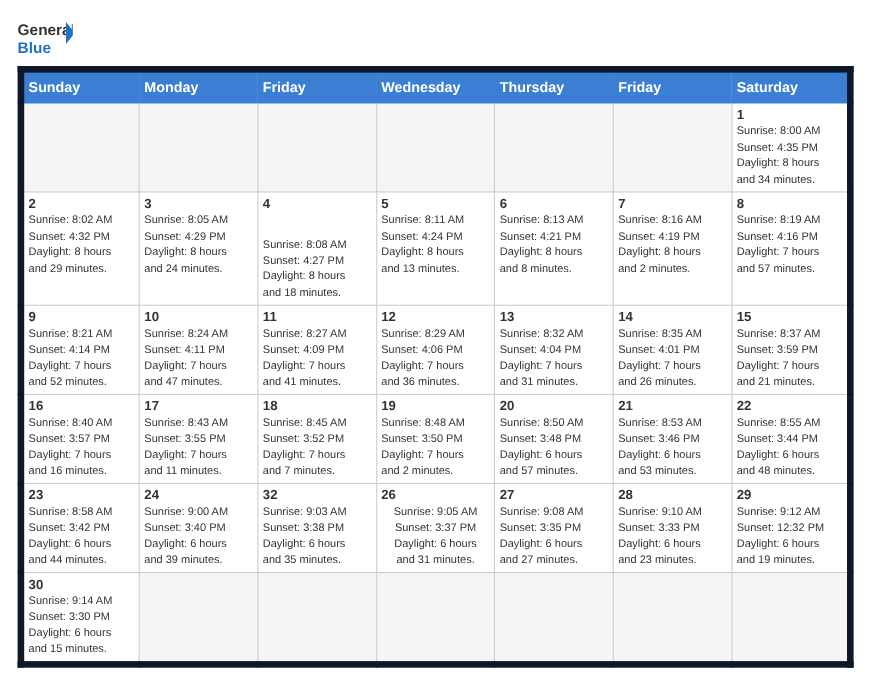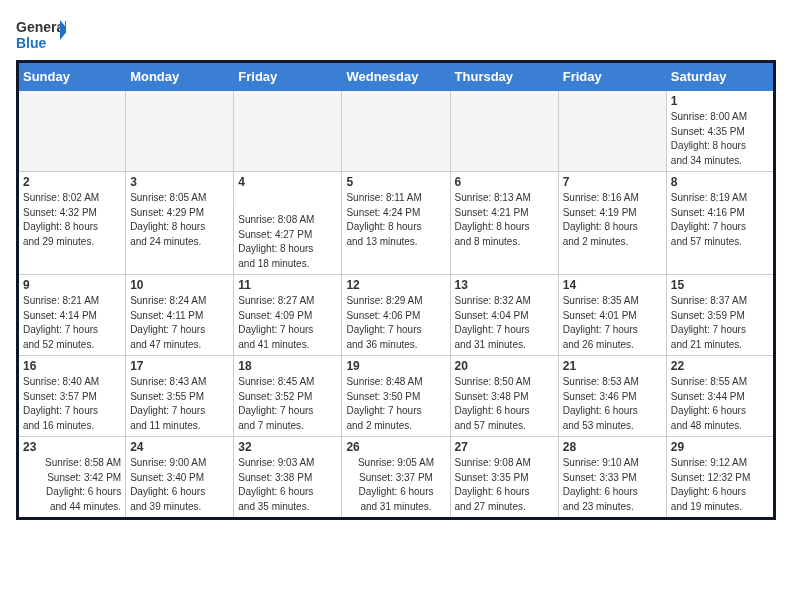--- a/index.html
+++ b/index.html
@@ -29,21 +29,21 @@
       font-weight: bold;
       color: #222;
     }
     .location {
       font-size: 14px;
       color: #444;
     }
     .calendar {
       width: 100%;
       border-collapse: collapse;
-      border: 3px solid #0f172a;
+      border: 6px solid #0f172a;
     }
     .calendar th {
       background: #3a7fd4;
       color: #fff;
       font-size: 13px;
       font-weight: bold;
       padding: 6px 4px;
       border: 1px solid #3a7fd4;
       text-align: left;
     }
@@ -269,21 +269,21 @@
           <span class="day-number">22</span>
           <div class="day-info" style="white-space: pre-line;">Sunrise: 8:55 AM
 Sunset: 3:44 PM
 Daylight: 6 hours
 and 48 minutes.</div>
         </td>
       </tr>
       <tr>
         <td>
           <span class="day-number">23</span>
-          <div class="day-info" style="white-space: pre-line; text-align: right;">Sunrise: 8:58 AM
+          <div class="day-info" style="white-space: pre-line;">Sunrise: 8:58 AM
 Sunset: 3:42 PM
 Daylight: 6 hours
 and 44 minutes.</div>
         </td>
         <td>
           <span class="day-number">24</span>
           <div class="day-info" style="white-space: pre-line;">Sunrise: 9:00 AM
 Sunset: 3:40 PM
 Daylight: 6 hours
 and 39 minutes.</div>
@@ -316,15 +316,30 @@
 Daylight: 6 hours
 and 23 minutes.</div>
         </td>
         <td>
           <span class="day-number">29</span>
           <div class="day-info" style="white-space: pre-line;">Sunrise: 9:12 AM
 Sunset: 12:32 PM
 Daylight: 6 hours
 and 19 minutes.</div>
         </td>
+      </tr>
+      <tr>
+        <td>
+          <span class="day-number">30</span>
+          <div class="day-info" style="white-space: pre-line;">Sunrise: 9:14 AM
+Sunset: 3:30 PM
+Daylight: 6 hours
+and 15 minutes.</div>
+        </td>
+        <td class="last-row"></td>
+        <td class="last-row"></td>
+        <td class="last-row"></td>
+        <td class="last-row"></td>
+        <td class="last-row"></td>
+        <td class="last-row"></td>
       </tr>
     </tbody>
 </table>
 
 </body></html>

